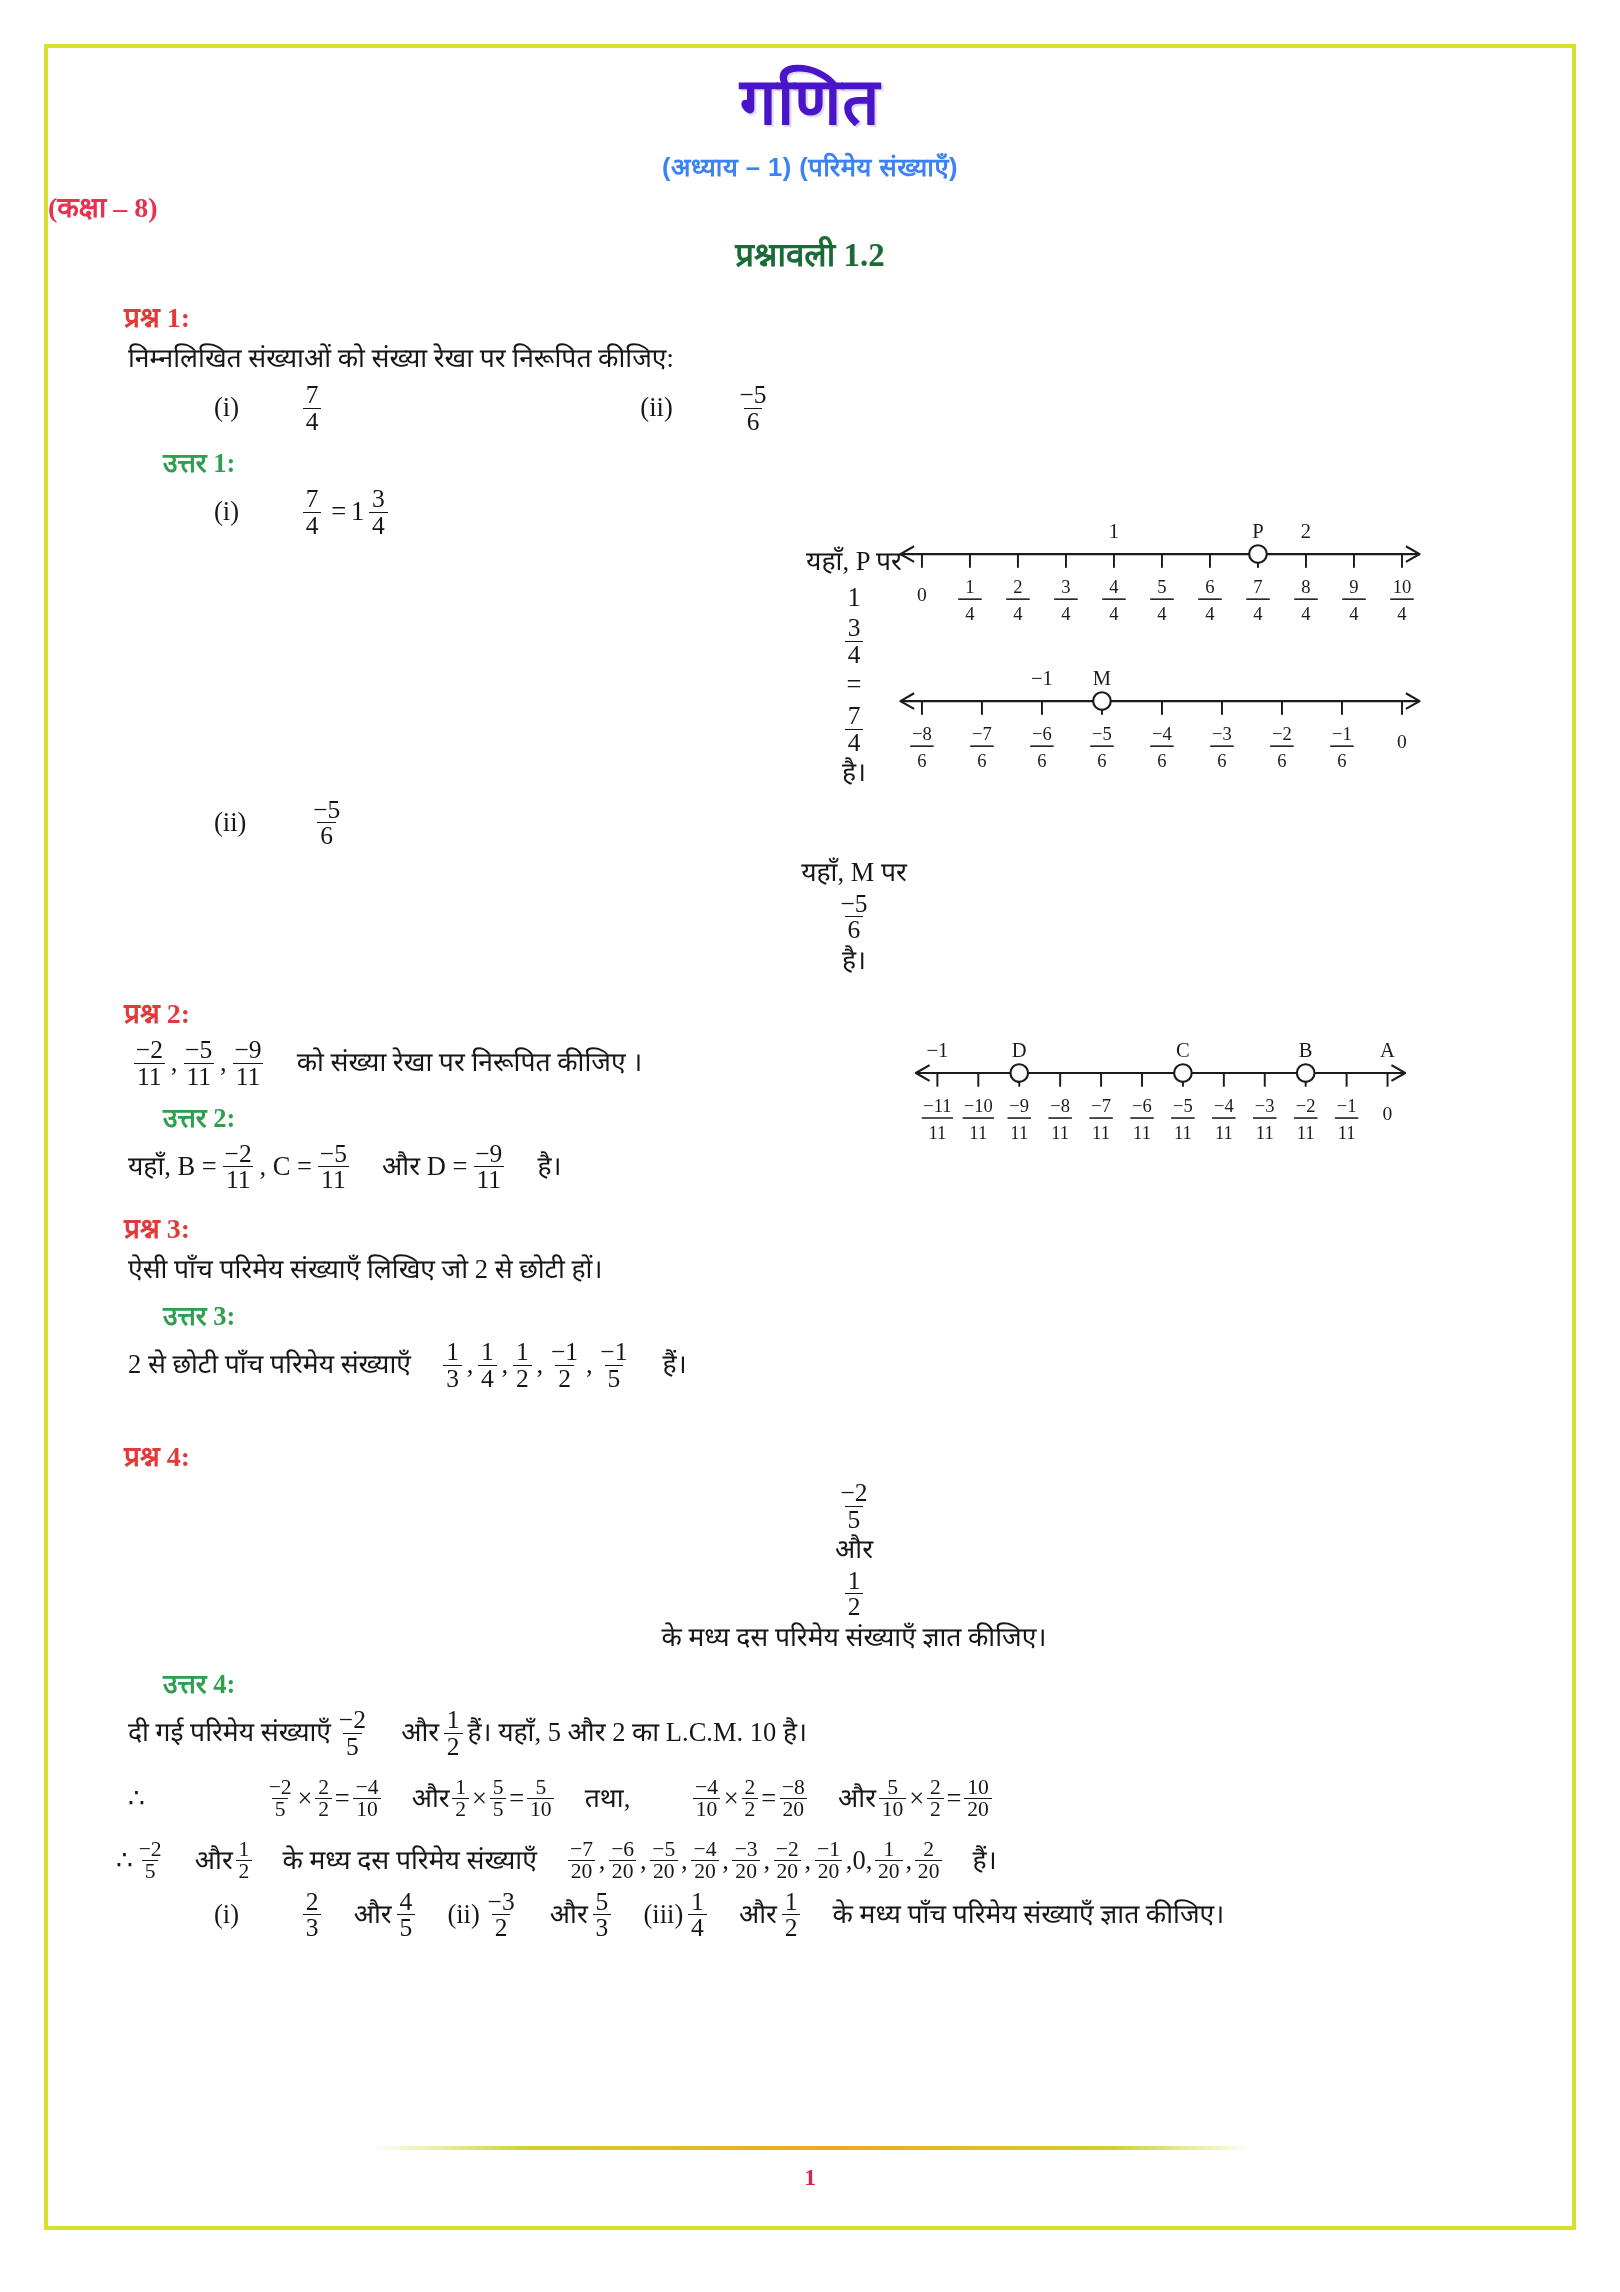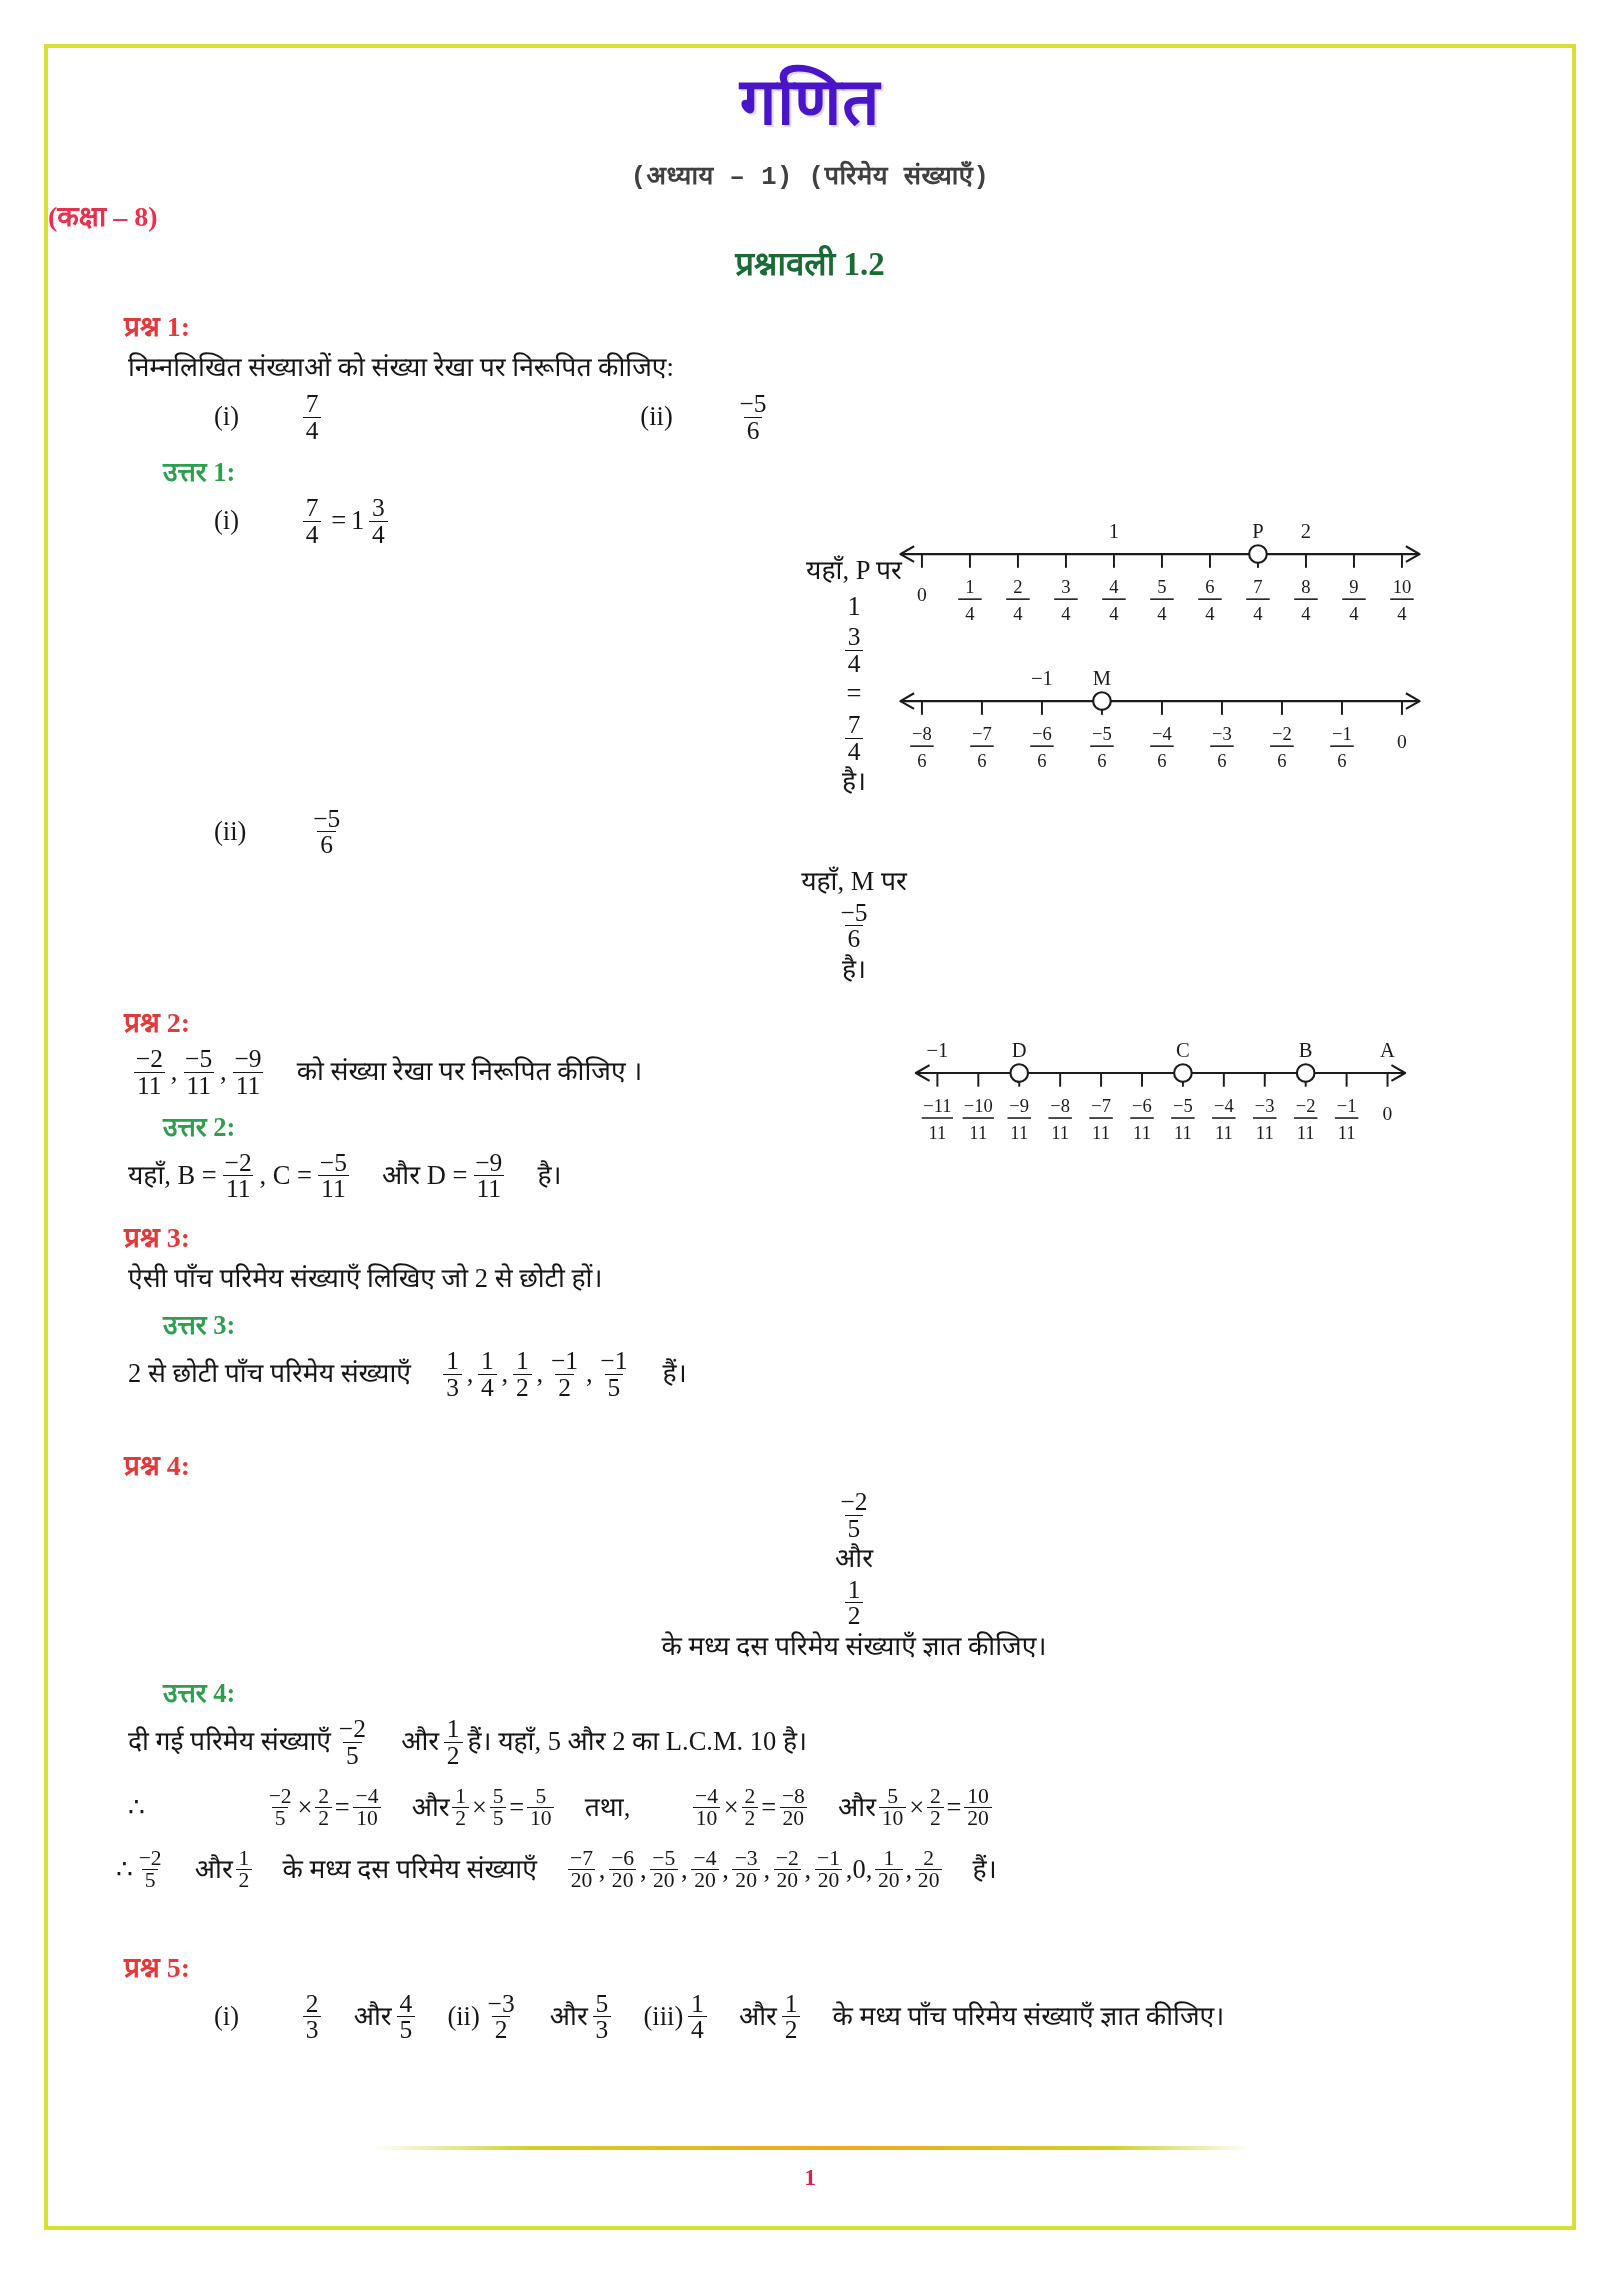--- a/index.html
+++ b/index.html
@@ -31,25 +31,25 @@
     font-weight: bold;
     font-size: 65px;
     color: #4a14c8;
     letter-spacing: 1px;
     line-height: 1.1;
     text-shadow: 2px 2px 1px rgba(120,90,200,0.25);
   }
 
   .subhead-line1 {
     text-align: center;
-    margin-top: 20px;
+    margin-top: 12px;
     font-size: 25.5px;
     font-weight: bold;
-    font-family: Liberation Mono, monospace;
-    color: #404040;
+    font-family: Liberation Sans, sans-serif;
+    color: #3b82f6;
     letter-spacing: 0.5px;
   }
 
   .subhead-line2 {
     text-align: left;
     margin-top: 3.9px;
     font-size: 28px;
     font-weight: bold;
     color: #e8304f;
   }
@@ -477,21 +477,20 @@
       </span>
         <span>,</span>
       <span class="frac sm">
         <span class="num">2</span>
         <span class="den">20</span>
       </span>
       <span class="spacer-sm"></span>
       <span>हैं।</span>
     </div>
 
-    <div class="q-label" style="margin-top:55px">प्रश्न 5:</div>
     <div class="body-text indent-2">
       <span>(i)</span>
       <span class="spacer-md"></span>
       <span class="frac">
         <span class="num">2</span>
         <span class="den">3</span>
       </span>
       <span class="spacer-sm"></span>
       <span>और</span>
       <span class="frac">

